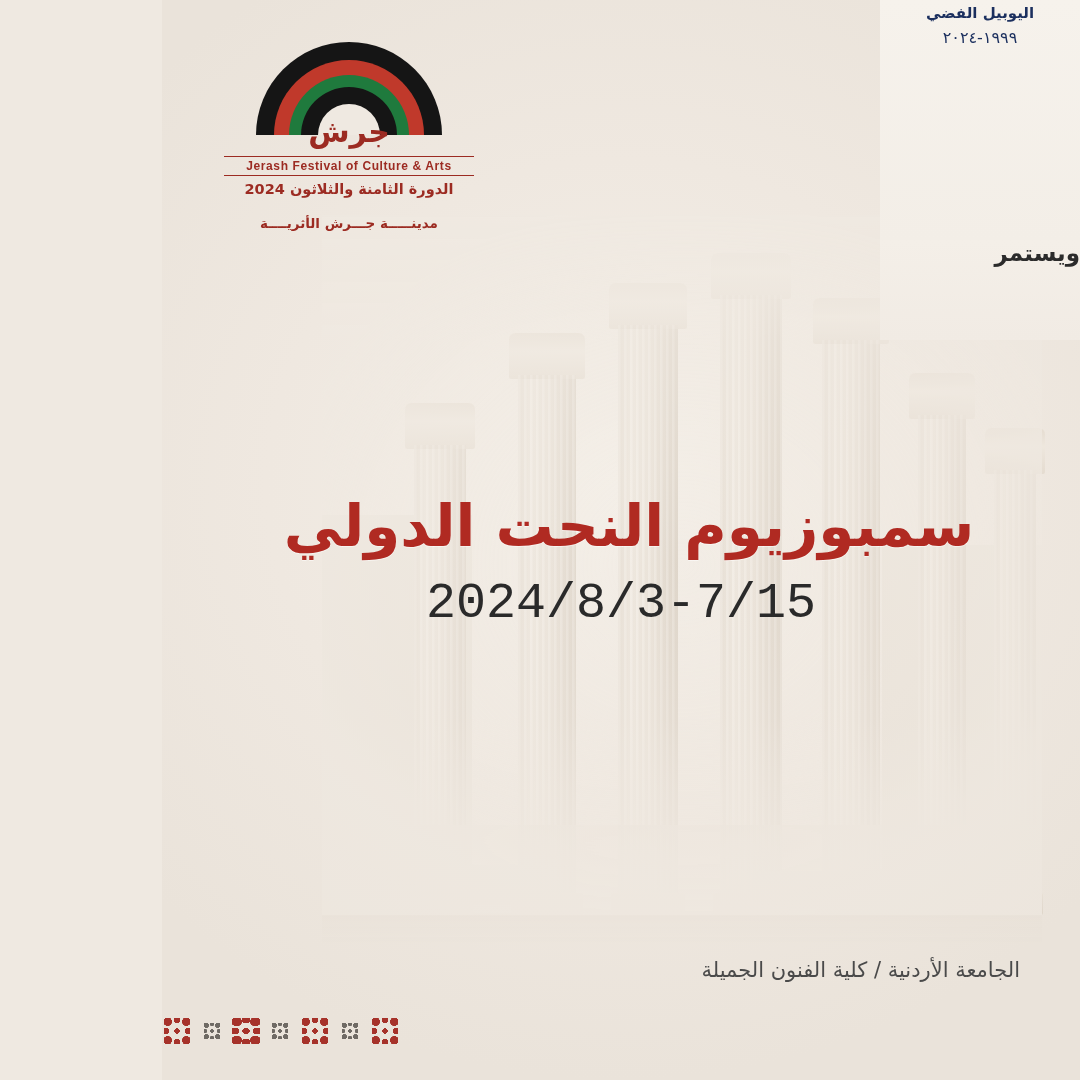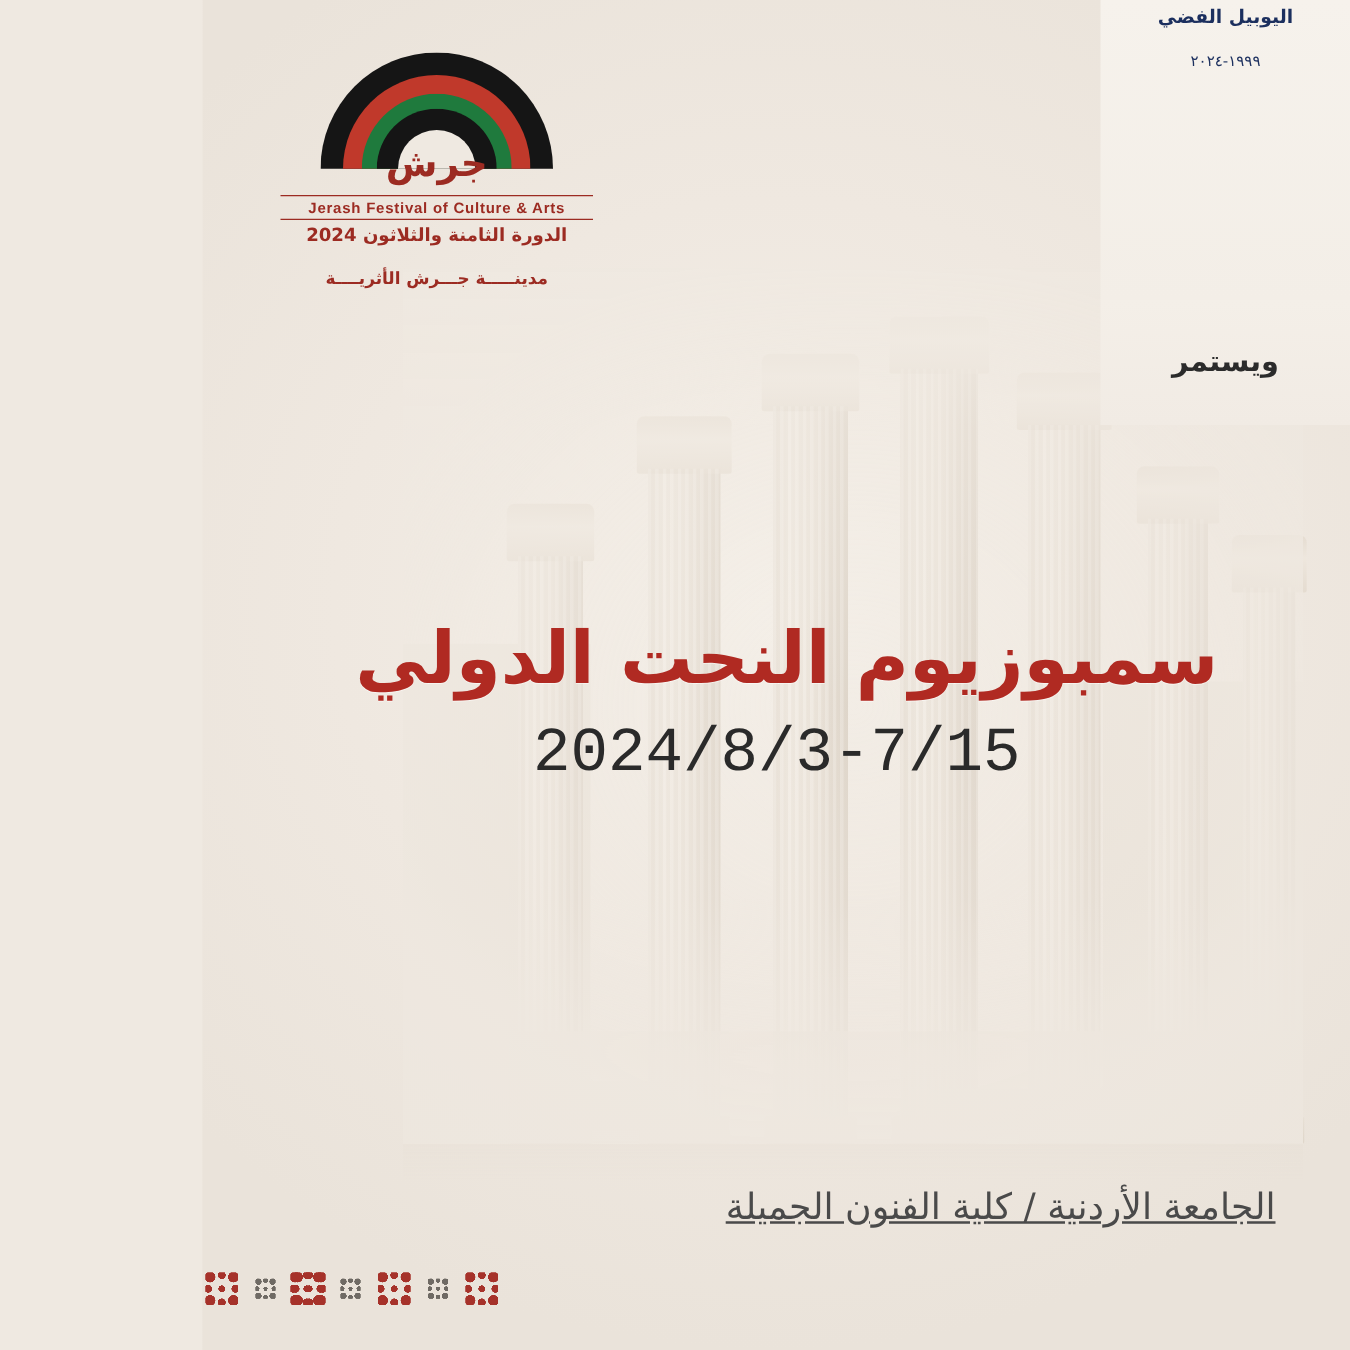--- a/index.html
+++ b/index.html
@@ -107,27 +107,27 @@
     background:linear-gradient(180deg,#f6f2ec 0%, #f3eee7 100%);
     text-align:center;
   }
   .jub-num {
     margin-top:28px;
     font-family:"DejaVu Serif", serif;
     font-size:86px; line-height:86px; color:#1b2f5e; font-weight:bold;
     letter-spacing:-6px;
   }
   .jub-ar { margin-top:4px; font-size:15px; color:#1b2f5e; font-weight:bold; }
-  .jub-years { margin-top:20px; font-size:12px; color:#1b2f5e; letter-spacing:2px; }
+  .jub-years { margin-top:6px; font-size:16px; color:#1b2f5e; letter-spacing:2px; }
 
   .tagline {
     position:absolute; right:0; top:240px; width:200px; height:100px;
     background:linear-gradient(180deg,#f4efe8 0%,#f1ebe4 100%);
     color:#2b2b2b; text-align:center;
-    display:flex; flex-direction:column; justify-content:center; gap:4px;
+    display:flex; flex-direction:row; justify-content:flex-start; gap:4px;
   }
   .tagline div { font-size:23px; font-weight:bold; letter-spacing:1px; }
 
   
   .main-title {
     position:absolute; left:16px; right:0; top:492px;
     text-align:center;
     font-size:58px; font-weight:bold; color:#b02a22;
     letter-spacing:.5px;
     text-shadow:0 1px 0 rgba(255,255,255,.5);
@@ -136,21 +136,21 @@
     position:absolute; left:0; right:0; top:575px;
     text-align:center;
     font-size:50px; color:#2a2a2a; font-weight:normal;
     direction:ltr;
     font-family:Liberation Mono, monospace;
   }
 
   
   .credit {
     position:absolute; right:60px; bottom:98px;
-    font-size:29px; color:#4a4a4a;text-decoration:underline;
+    font-size:21px; color:#4a4a4a;
   }
 
   
   .stitch-row {
     position:absolute; bottom:36px; display:flex; align-items:center; gap:14px;
   }
   .stitch-left  { left:70px; }
   .stitch-right { right:820px; }
   .sq { width:26px; height:26px; position:relative; }
   .sq.red  { color:#a6322a; }

